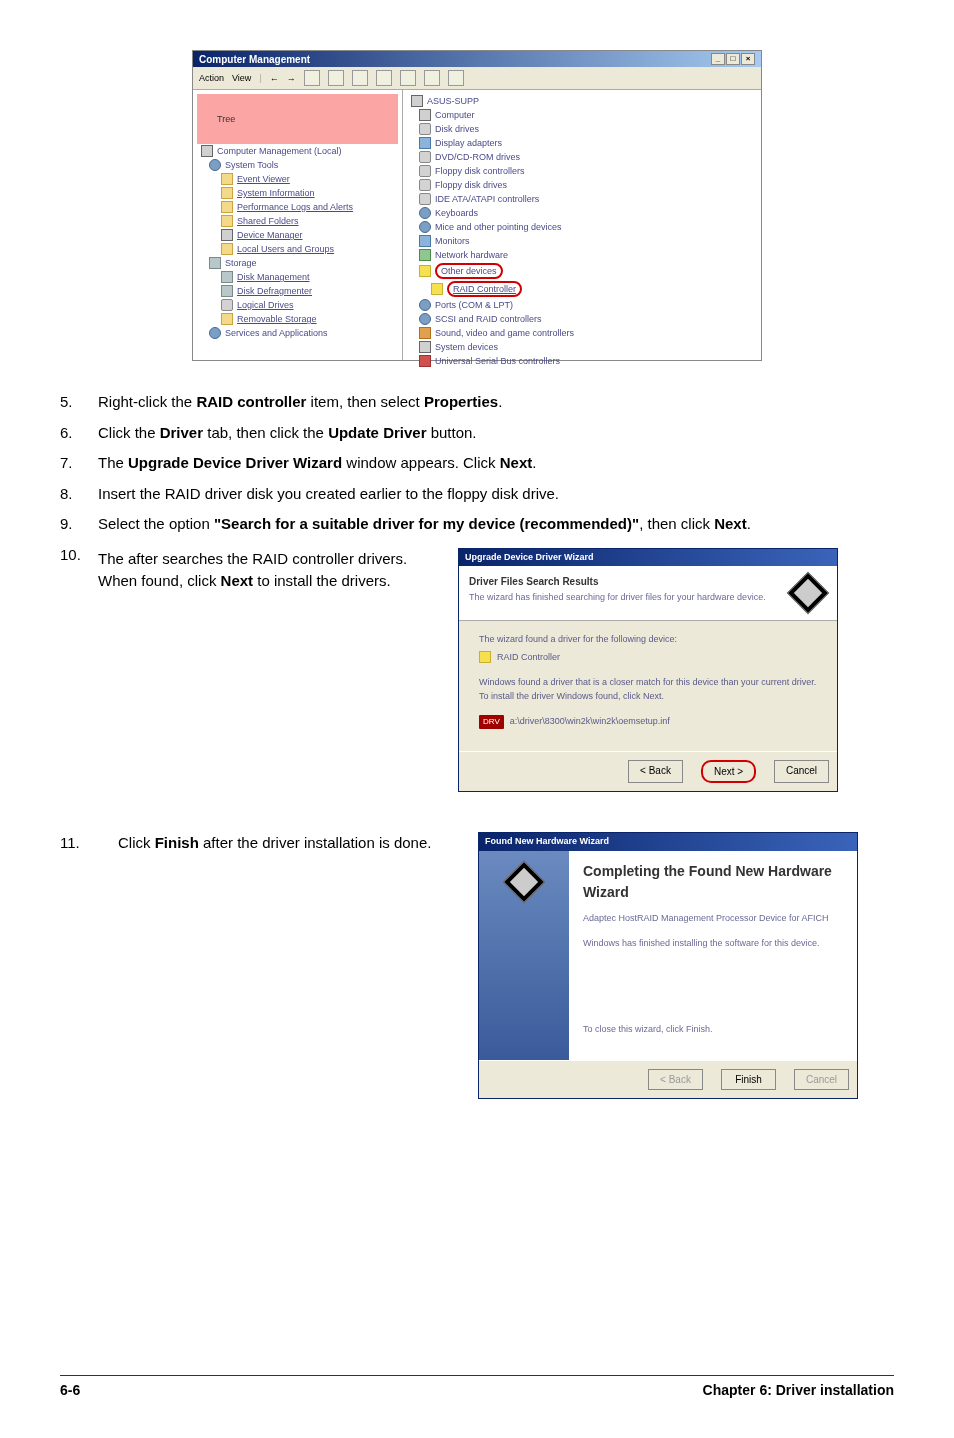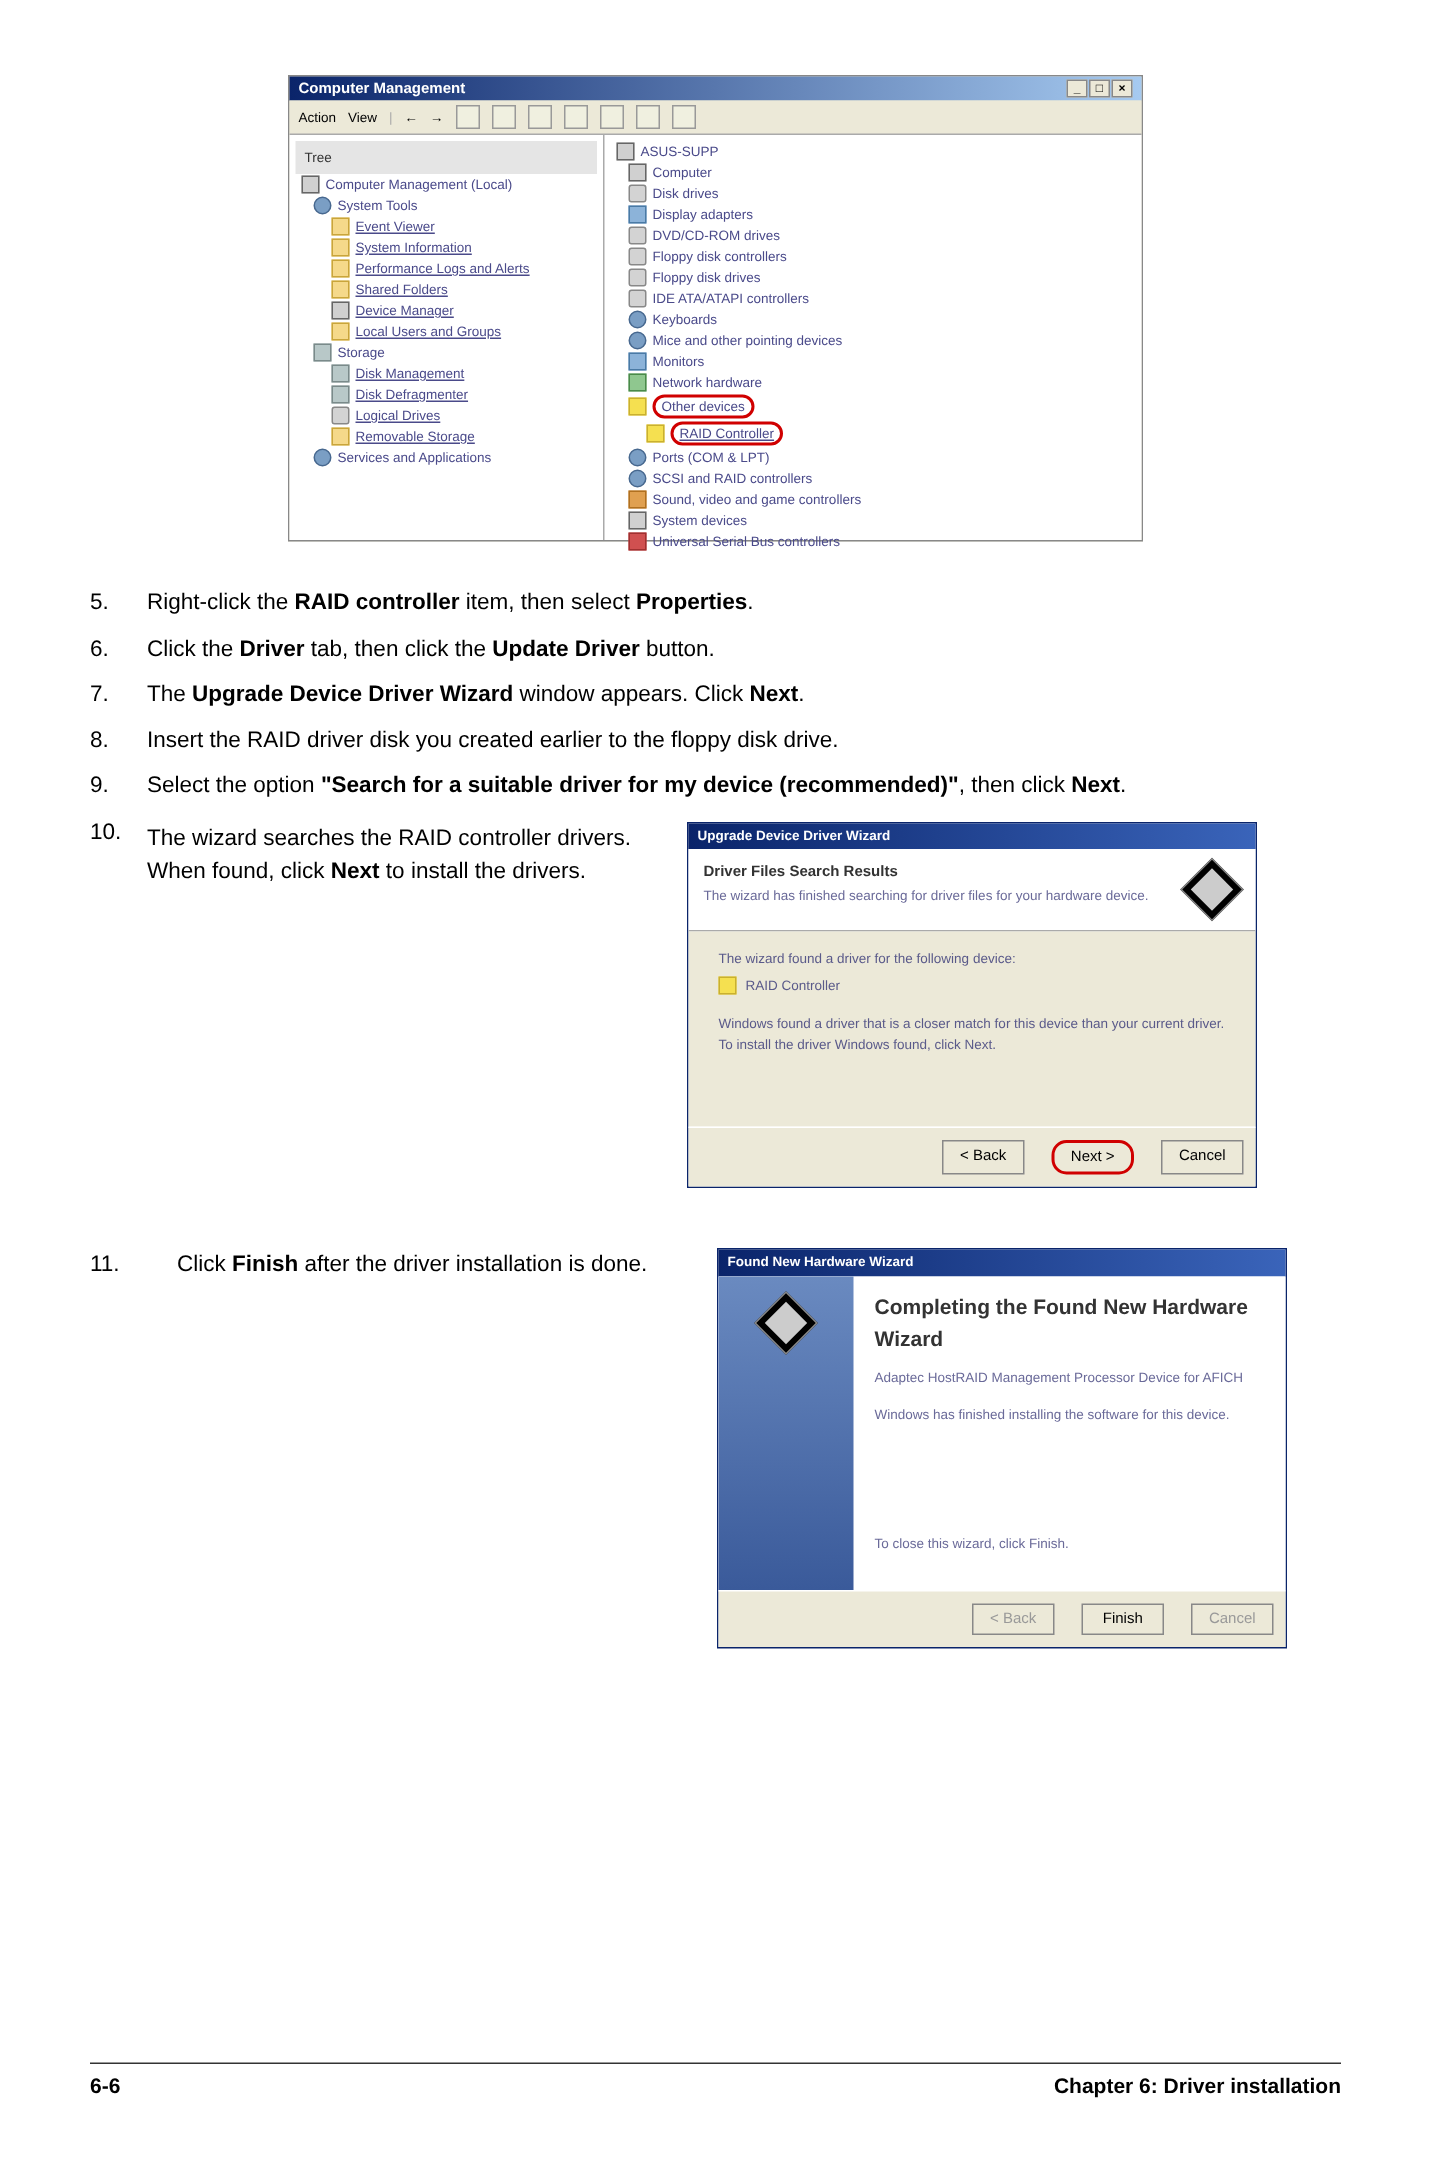--- a/index.html
+++ b/index.html
@@ -55,22 +55,22 @@
     }
     .mgmt-body { display: flex; background: #fff; height: 270px; }
     .tree-pane {
       width: 210px;
       border-right: 1px solid #aaa;
       padding: 4px;
       font-size: 9px;
       color: #4a4a8a;
     }
     .tree-header {
-      background: #e5e5e5;
-      padding: 6px;
+      background: #fca5a5;
+      padding: 20px;
       color: #333;
     }
     .detail-pane { flex: 1; padding: 4px; font-size: 9px; color: #4a4a8a; }
     .tree-item { padding: 1px 0 1px 4px; display: flex; align-items: center; gap: 4px; }
     .tree-item.l1 { padding-left: 12px; }
     .tree-item.l2 { padding-left: 24px; text-decoration: underline; }
     .tree-icon { width: 12px; height: 12px; display: inline-block; }
     .ic-computer { background: #d0d0d0; border: 1px solid #666; }
     .ic-folder { background: #f5d98a; border: 1px solid #c9a53b; }
     .ic-gear { background: #7a9ec4; border-radius: 50%; border: 1px solid #47688f; }
@@ -410,39 +410,43 @@
     <div class="inst-num">8.</div>
     <div class="inst-text">Insert the RAID driver disk you created earlier to the floppy disk drive.</div>
   </div>
   <div class="inst-row">
     <div class="inst-num">9.</div>
     <div class="inst-text"><span>Select the option </span><span class="bold">"Search for a suitable driver for my device (recommended)"</span><span>, then click </span><span class="bold">Next</span><span>.</span></div>
   </div>
   <div class="inst-row">
     <div class="inst-num">10.</div>
     <div class="inst-text step10-wrap">
-      <div class="step10-text"><span>The wizard searches the RAID controller drivers. When found, click </span><span class="bold">Next</span><span> to install the drivers.</span></div>
+      <div class="step10-text"><span>The after searches the RAID controller drivers. When found, click </span><span class="bold">Next</span><span> to install the drivers.</span></div>
       <div class="wizard-dialog">
         <div class="wiz-header">Upgrade Device Driver Wizard</div>
         <div class="wiz-banner">
           <div class="wiz-banner-text">
             <div class="title">Driver Files Search Results</div>
             <div class="sub">The wizard has finished searching for driver files for your hardware device.</div>
           </div>
           <div style="position:relative;width:38px;height:38px">
               <div class="wiz-diamond"></div>
             </div>
         </div>
         <div class="wiz-body">
           <div>The wizard found a driver for the following device:</div>
           <div class="wiz-list-item">
             <span class="tree-icon ic-yellow"></span>
             <span>RAID Controller</span>
           </div>
           <div style="margin-top:8px"><span>Windows found a driver that is a closer match for this device than your current driver.</span> <span>To install the driver Windows found, click Next.</span></div>
+          <div class="wiz-list-item" style="margin-top:8px">
+            <span class="wiz-tag">DRV</span>
+            <span>a:\driver\8300\win2k\win2k\oemsetup.inf</span>
+          </div>
         </div>
         <div class="wiz-buttons">
           <span class="wiz-btn">&lt; Back</span>
           <span class="wiz-btn red-ring">Next &gt;</span>
           <span class="wiz-btn">Cancel</span>
         </div>
       </div>
     </div>
   </div>
 

